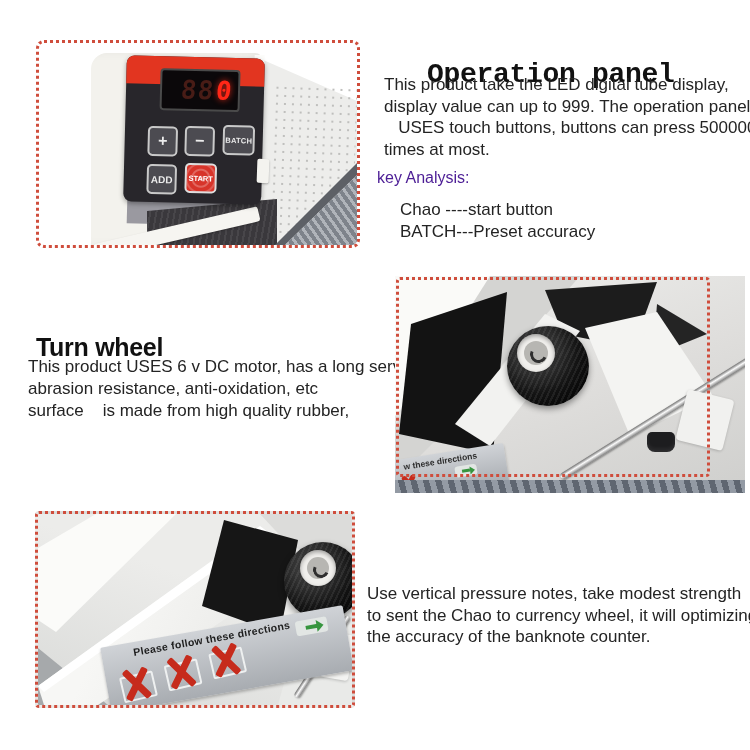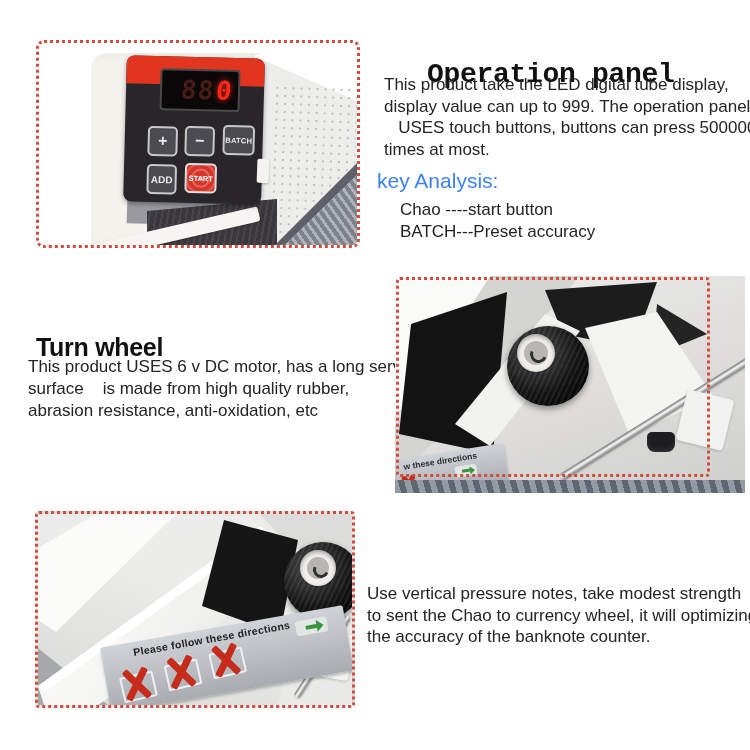--- a/index.html
+++ b/index.html
@@ -9,21 +9,21 @@
   
   .sec-title{position:absolute;font-weight:bold;color:#111;white-space:nowrap;letter-spacing:-.3px;}
   .t1{left:427px;top:36px;font-size:28px;font-family:Liberation Mono, monospace;}
   .t2{left:36px;top:312px;font-size:25px;}
   .t3{left:385px;top:541px;font-size:27px;}
   .body-block{position:absolute;font-size:17px;line-height:21.5px;color:#242424;}
   .body-block .line{white-space:pre;}
   .b1{left:384px;top:74px;}
   .b2{left:28px;top:356px;line-height:22px;}
   .b3{left:367px;top:583px;}
-  .keylabel{position:absolute;left:377px;top:169px;font-size:21px;color:#3b82f6;white-space:nowrap;}
+  .keylabel{position:absolute;left:377px;top:169px;font-size:16px;color:#4c1d95;white-space:nowrap;}
   .keylines{position:absolute;left:400px;top:199px;font-size:17px;line-height:22px;color:#242424;}
   .keylines .line{white-space:pre;}
   
   .photo{position:absolute;overflow:hidden;box-sizing:border-box;}
   .dotted{border:3px dotted #cf4d3c;}
   .p1{left:36px;top:40px;width:324px;height:208px;border-radius:8px;background:#fff;}
   .p2{left:395px;top:276px;width:350px;height:217px;background:linear-gradient(160deg,#efefed 0%,#dedddb 55%,#cfcfcd 100%);}
   .p2-border{position:absolute;left:1px;top:1px;width:314px;height:200px;border:3px dotted #cf4d3c;border-radius:4px;box-sizing:border-box;z-index:40;}
   .p3{left:35px;top:511px;width:320px;height:197px;border-radius:4px;background:linear-gradient(200deg,#ececea 40%,#d9dad8 100%);}
   
@@ -162,22 +162,22 @@
   </div>
   <div class="keylabel">key Analysis:</div>
   <div class="keylines">
     <div class="line">Chao ----start button</div>
     <div class="line">BATCH---Preset accuracy</div>
   </div>
 
   <h2 class="sec-title t2">Turn wheel</h2>
   <div class="body-block b2">
     <div class="line">This product USES 6 v DC motor, has a long service</div>
+    <div class="line">abrasion resistance, anti-oxidation, etc</div>
     <div class="line">surface    is made from high quality rubber,</div>
-    <div class="line">abrasion resistance, anti-oxidation, etc</div>
   </div>
 
   <div class="photo p2">
     <div class="abs p2-sheet"></div>
     <div class="abs p2-wedge"></div>
     <div class="abs p2-blackpanel"></div>
     <div class="abs p2-blacktop"></div>
     <div class="abs p2-blacktop2"></div>
     <div class="abs p2-whitearm"></div>
     <div class="abs p2-whitearm2"></div>

